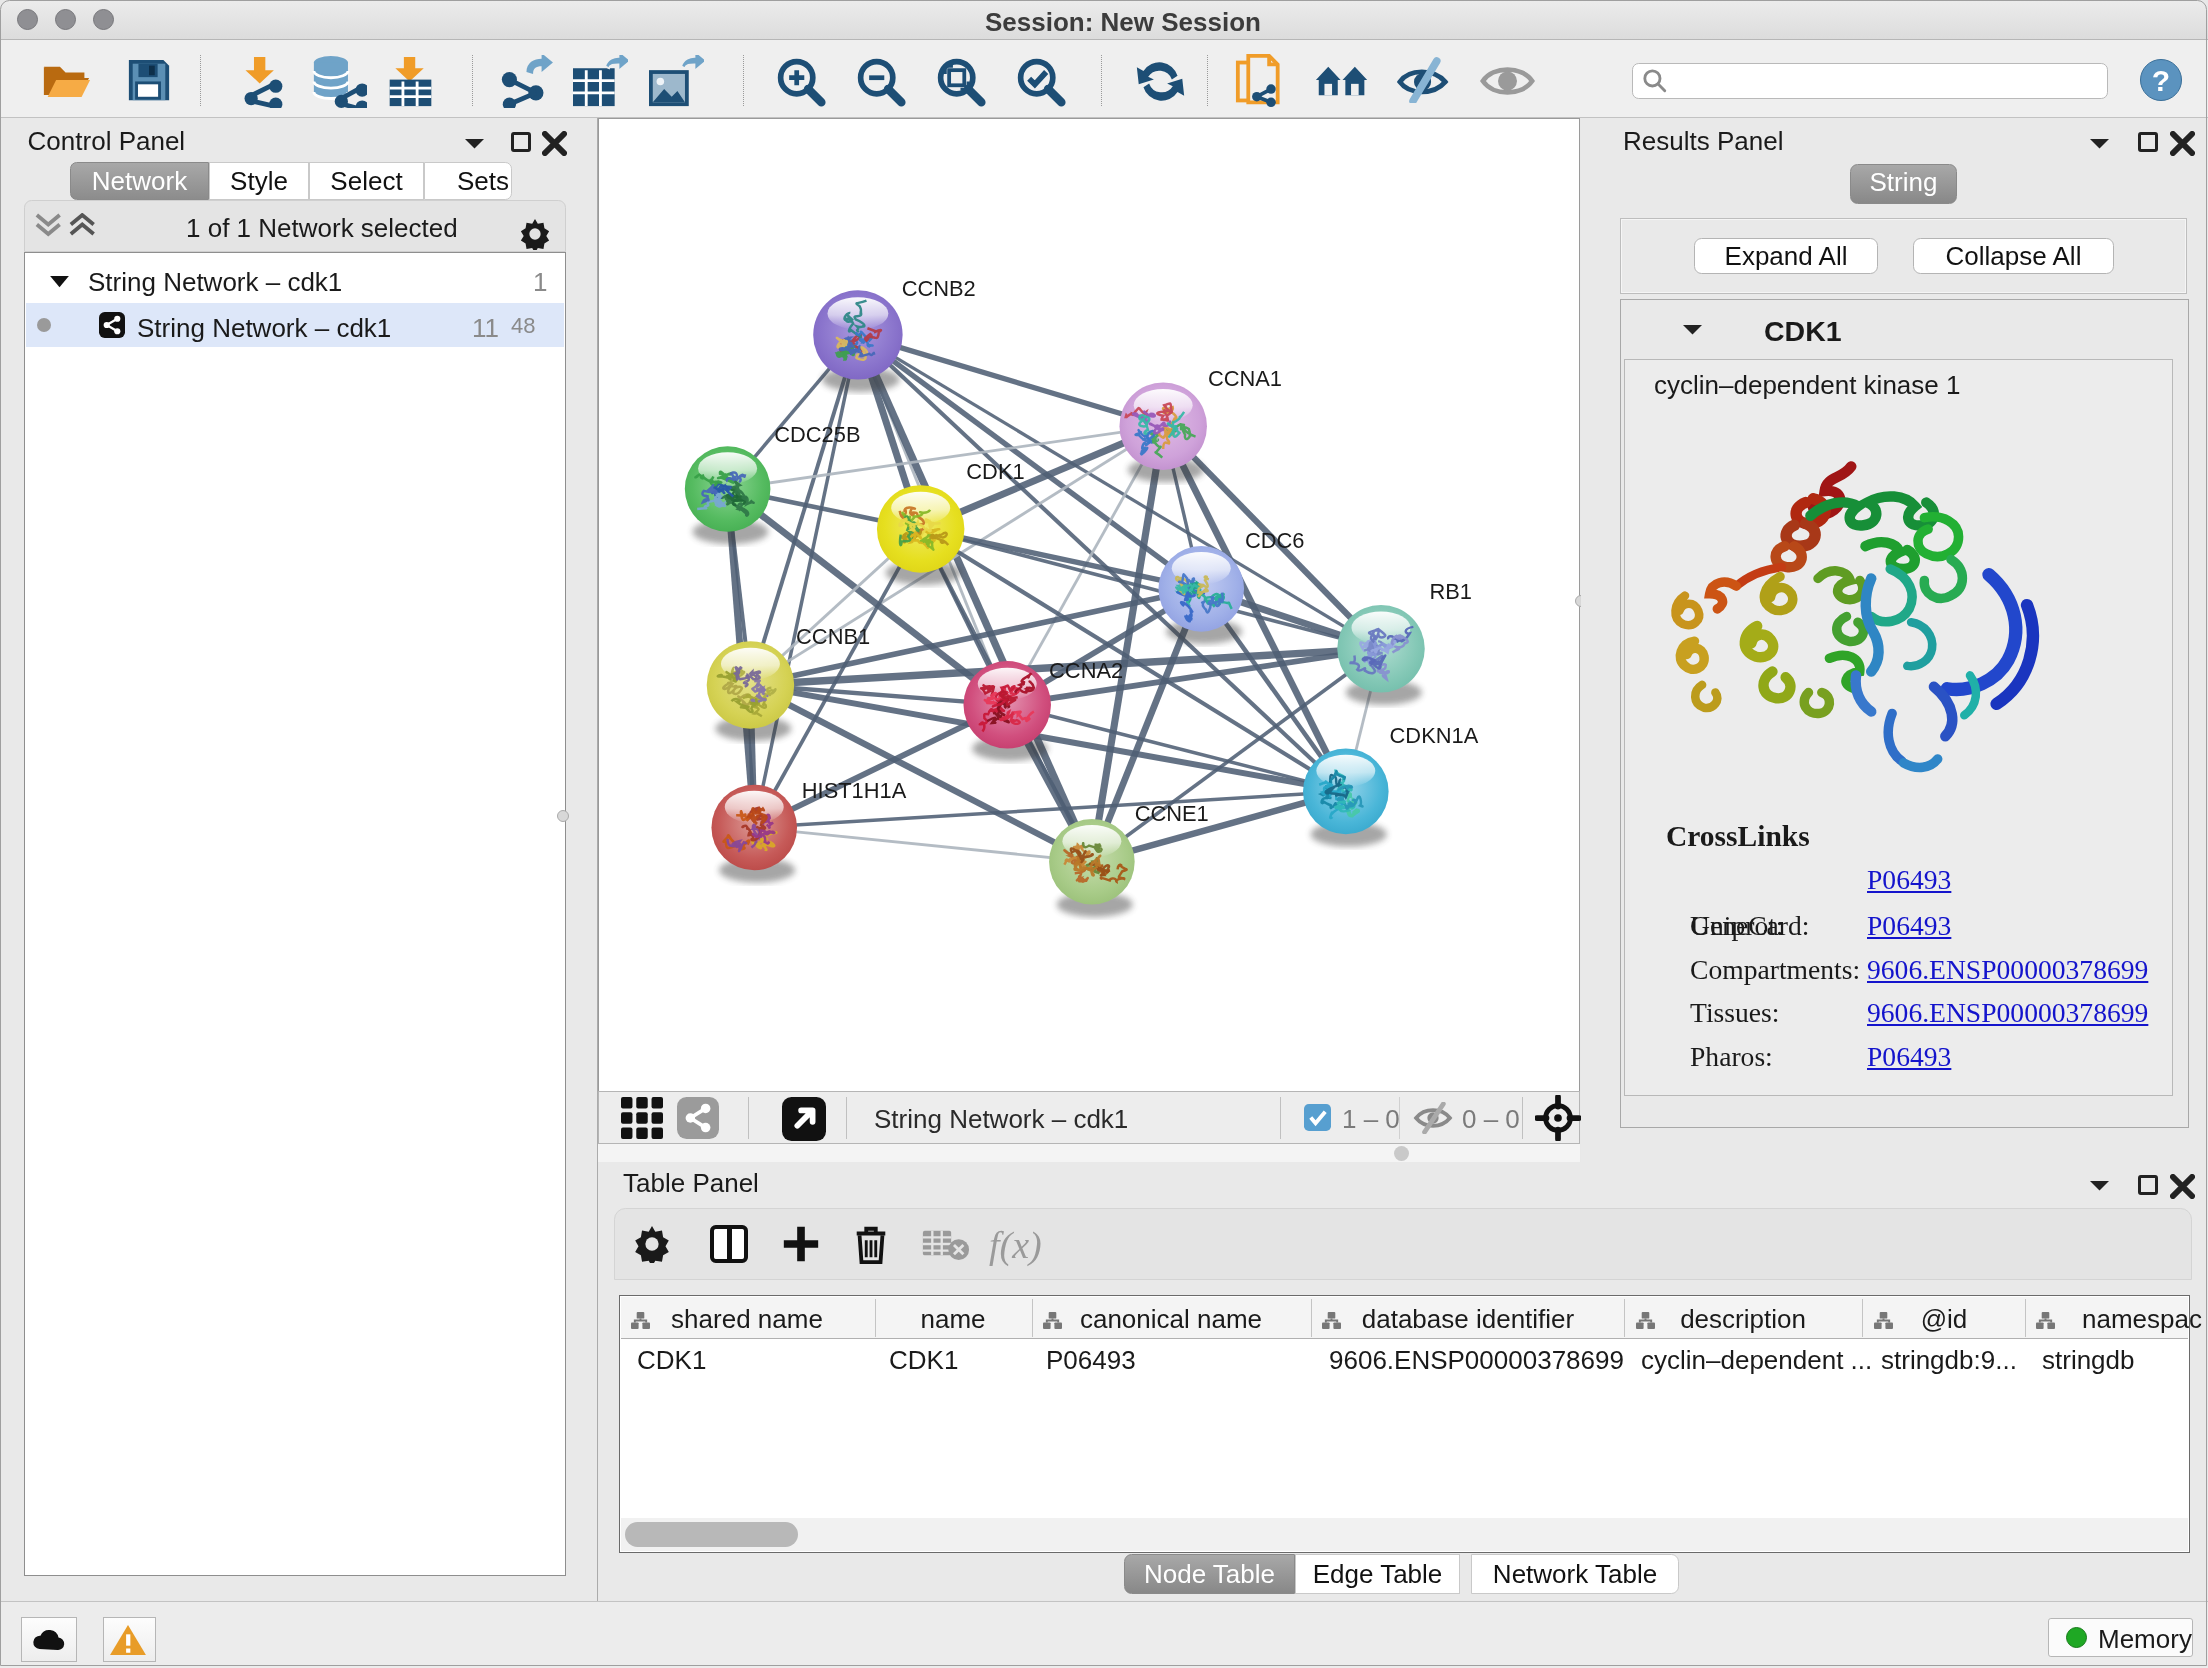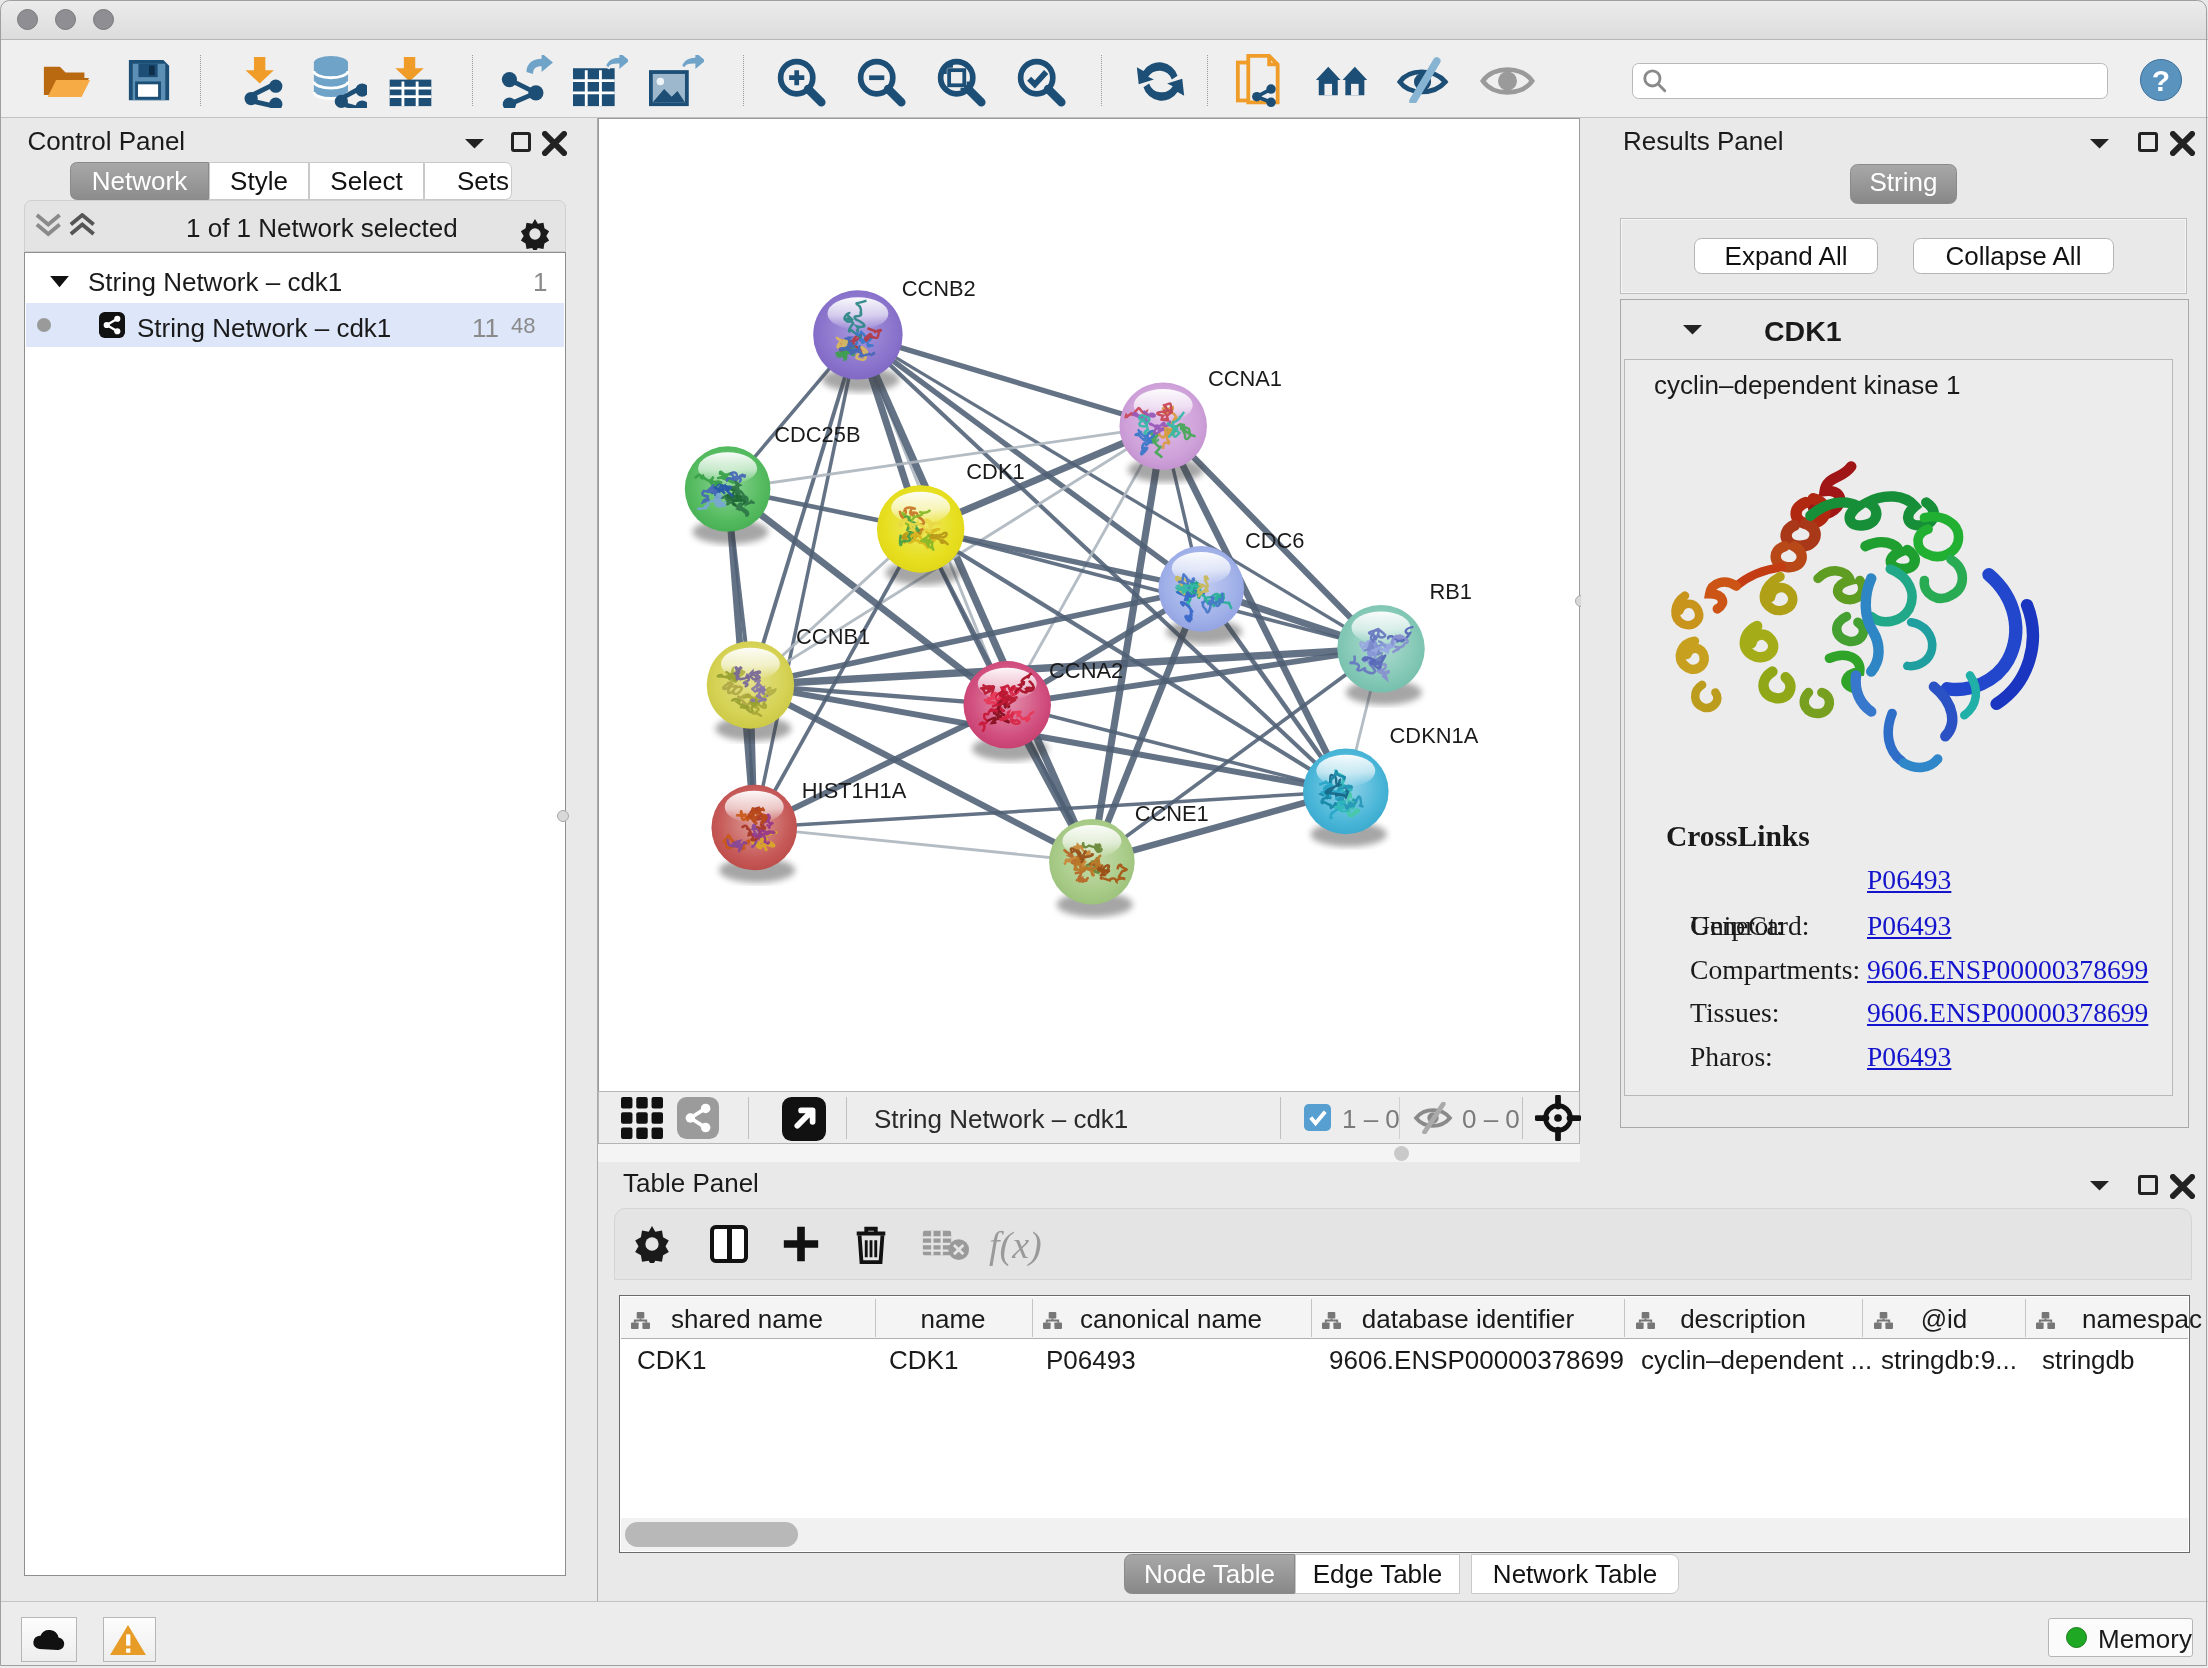--- a/index.html
+++ b/index.html
@@ -3,20 +3,21 @@
 *{margin:0;padding:0;box-sizing:border-box;}
 html,body{width:2208px;height:1668px;overflow:hidden;}
 body{font-family:"Liberation Sans",sans-serif;background:#e8e8e8;position:relative;}
 .abs{position:absolute;}
 .tx{position:absolute;white-space:nowrap;color:#1a1a1a;}
 </style></head><body>
 <div class="abs" style="left:0;top:0;width:2208px;height:40px;background:linear-gradient(#ececec,#dcdcdc);border-bottom:1px solid #b6b6b6;border-radius:9.5px 9.5px 0 0;">
 <div class="abs" style="left:17px;top:8.6px;width:21px;height:21px;border-radius:50%;background:#8f8f93;border:1px solid #77777b;"></div>
 <div class="abs" style="left:55px;top:8.6px;width:21px;height:21px;border-radius:50%;background:#8f8f93;border:1px solid #77777b;"></div>
 <div class="abs" style="left:93px;top:8.6px;width:21px;height:21px;border-radius:50%;background:#8f8f93;border:1px solid #77777b;"></div>
+<div class="tx" style="left:38px;right:0;top:6.7px;text-align:center;font-size:26px;font-weight:bold;color:#3c3c3c;">Session: New Session</div>
 </div>
 <div class="abs" style="left:0;top:40px;width:2208px;height:78px;background:#efefef;border-bottom:1px solid #c2c2c2;"></div>
 <div class="abs" style="left:42px;top:57px;"><svg width="49" height="46" viewBox="0 0 52 48" style="">
       <path d="M2 10 h17 l6 6 h20 v8 H10 Z" fill="#b96a10"></path>
       <path d="M2 10 V40 h38 l10 -18 H12 Z" fill="#b96a10"></path>
       <path d="M6 42 h36 l9 -18 H15 Z" fill="#f6ab45"></path>
     </svg></div>
 <div class="abs" style="left:126px;top:57px;"><svg width="46" height="46" viewBox="0 0 48 48" style="">
       <path d="M3 3 h36 l6 6 v36 H3 Z" fill="#1d4e75"></path>
       <rect x="7" y="7" width="34" height="38" fill="#5b8fb4"></rect>

